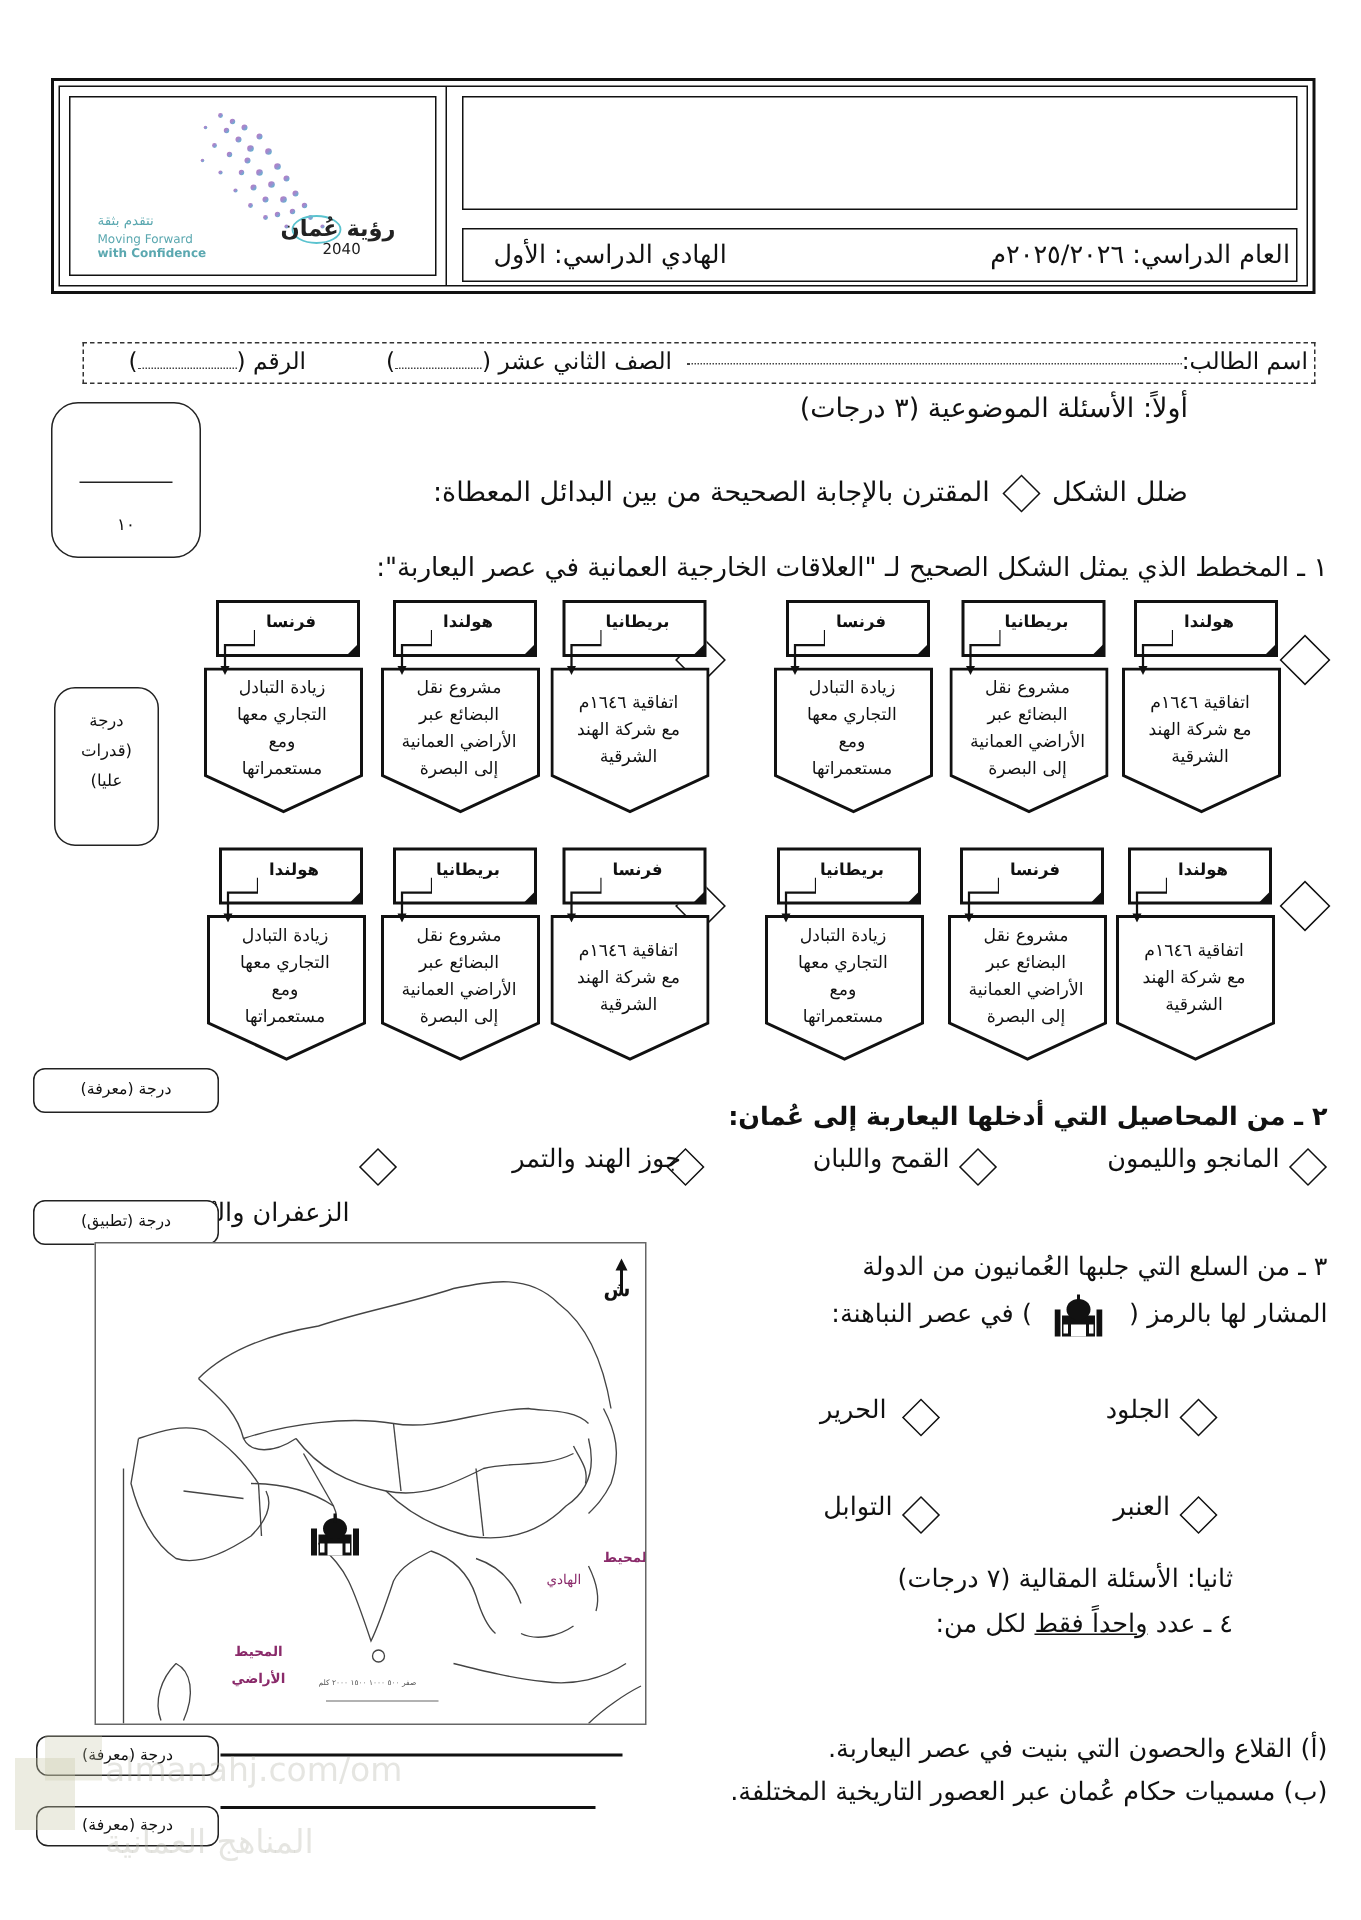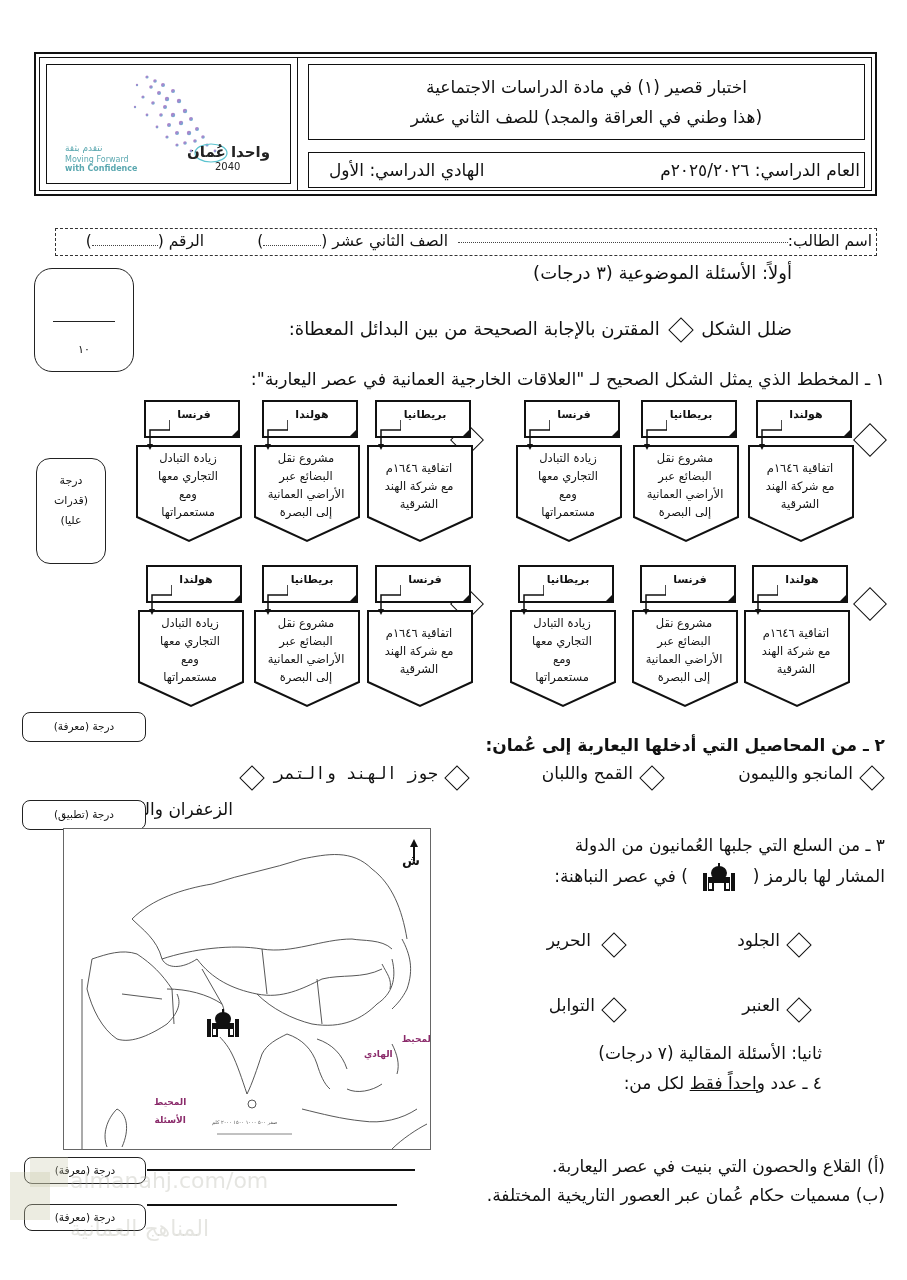--- a/index.html
+++ b/index.html
@@ -112,27 +112,25 @@
               <circle cx="108" cy="80" r="1.4"></circle>
               <circle cx="96" cy="84" r="1.2"></circle>
           </g>
           <ellipse cx="104" cy="82" rx="16" ry="9" fill="none" stroke="#5bc3cf" stroke-width="1.2"></ellipse>
         </svg>
         <div class="logo-ar">نتقدم بثقة</div>
         <div class="logo-en">
           <div>Moving Forward</div>
           <div style="font-weight:bold;">with Confidence</div>
         </div>
-        <div class="logo-oman">واحدا عُمان</div>
+        <div class="logo-oman">رؤية عُمان</div>
         <div class="logo-2040">2040</div>
       </div>
     </div>
     <div class="hdr-title-box">
-      <div class="l1">اختبار قصير (١) في مادة الدراسات الاجتماعية</div>
-      <div class="l2">(هذا وطني في العراقة والمجد) للصف الثاني عشر</div>
     </div>
     <div class="hdr-year-box">
       <span class="yr">العام الدراسي: ٢٠٢٥/٢٠٢٦م</span>
       <span class="sem">الهادي الدراسي: الأول</span>
     </div>
   </div>
 </div>
 
 <div class="abs student-box">
   <span style="right:4px;">اسم الطالب:</span>
@@ -416,21 +414,21 @@
   <div class="abs" style="right:0; top:0;">
     <span class="diamond" style="position:absolute; right:4px; top:6px;"></span>
     <span class="txt" style="position:absolute; right:32px; top:0;">المانجو والليمون</span>
   </div>
   <div class="abs" style="right:220px; top:0;">
     <span class="diamond" style="position:absolute; right:4px; top:6px;"></span>
     <span class="txt" style="position:absolute; right:32px; top:0;">القمح واللبان</span>
   </div>
   <div class="abs" style="right:415px; top:0;">
     <span class="diamond" style="position:absolute; right:4px; top:6px;"></span>
-    <span class="txt" style="position:absolute; right:32px; top:0;font-family:Liberation Mono, monospace;">جوز الهند والتمر</span>
+    <span class="txt" style="position:absolute; right:16px; top:0;">جوز الهند والتمر</span>
   </div>
   <div class="abs" style="right:620px; top:0;">
     <span class="diamond" style="position:absolute; right:4px; top:6px;"></span>
     <span class="txt" style="position:absolute; right:32px; top:0;margin-top:36px;">الزعفران والبُنّ</span>
   </div>
 </div>
 
 <div class="abs grade-pill" style="left:22px; top:800px; width:124px; height:30px; line-height:27px;">درجة (تطبيق)</div>
 
 <div class="abs map-box">
@@ -491,24 +489,24 @@
       <rect x="15" y="2" width="2" height="6"></rect>
       <rect x="11" y="22" width="10" height="8" fill="#fff"></rect>
       <rect x="6" y="22" width="3" height="6" fill="#fff"></rect>
       <rect x="23" y="22" width="3" height="6" fill="#fff"></rect>
     </g>
   </svg>
   <div class="abs" style="right:10px; top:24px; font-size:13px; font-weight:bold;">ش</div>
   <div class="abs" style="left:340px; top:205px; font-size:9px; font-weight:bold; color:#8a2a6a; text-align:right; width:30px;">
     <div>المحيط</div>
   </div>
-  <div class="abs" style="left:300px; top:220px; font-size:9px; font-weight:bold; color:#8a2a6a;">الهادي</div>
+  <div class="abs" style="left:300px; top:220px; font-size:9px; font-weight:normal; color:#8a2a6a;">الهادي</div>
   <div class="abs" style="left:90px; top:264px; font-size:9px; font-weight:bold; color:#8a2a6a; text-align:center; line-height:18px;">
     <div>المحيط</div>
-    <div>الأسئلة</div>
+    <div>الأراضي</div>
   </div>
   <div class="abs" style="left:148px; top:290px; font-size:5px; color:#555; white-space:nowrap;">صفر ٥٠٠ ١٠٠٠ ١٥٠٠ ٢٠٠٠ كلم</div>
 </div>
 
 <div class="abs txt" style="right:22px; top:835px;">٣ ـ من السلع التي جلبها العُمانيون من الدولة</div>
 <div class="abs txt" style="right:22px; top:865px;">
   <span>المشار لها بالرمز (</span>
   <span style="display:inline-block; width:54px; height:24px; position:relative; vertical-align:middle;">
     <svg width="32" height="32" viewBox="0 0 32 32" style="position:absolute; left:10px; top:-4px;">
       <g fill="#111">

